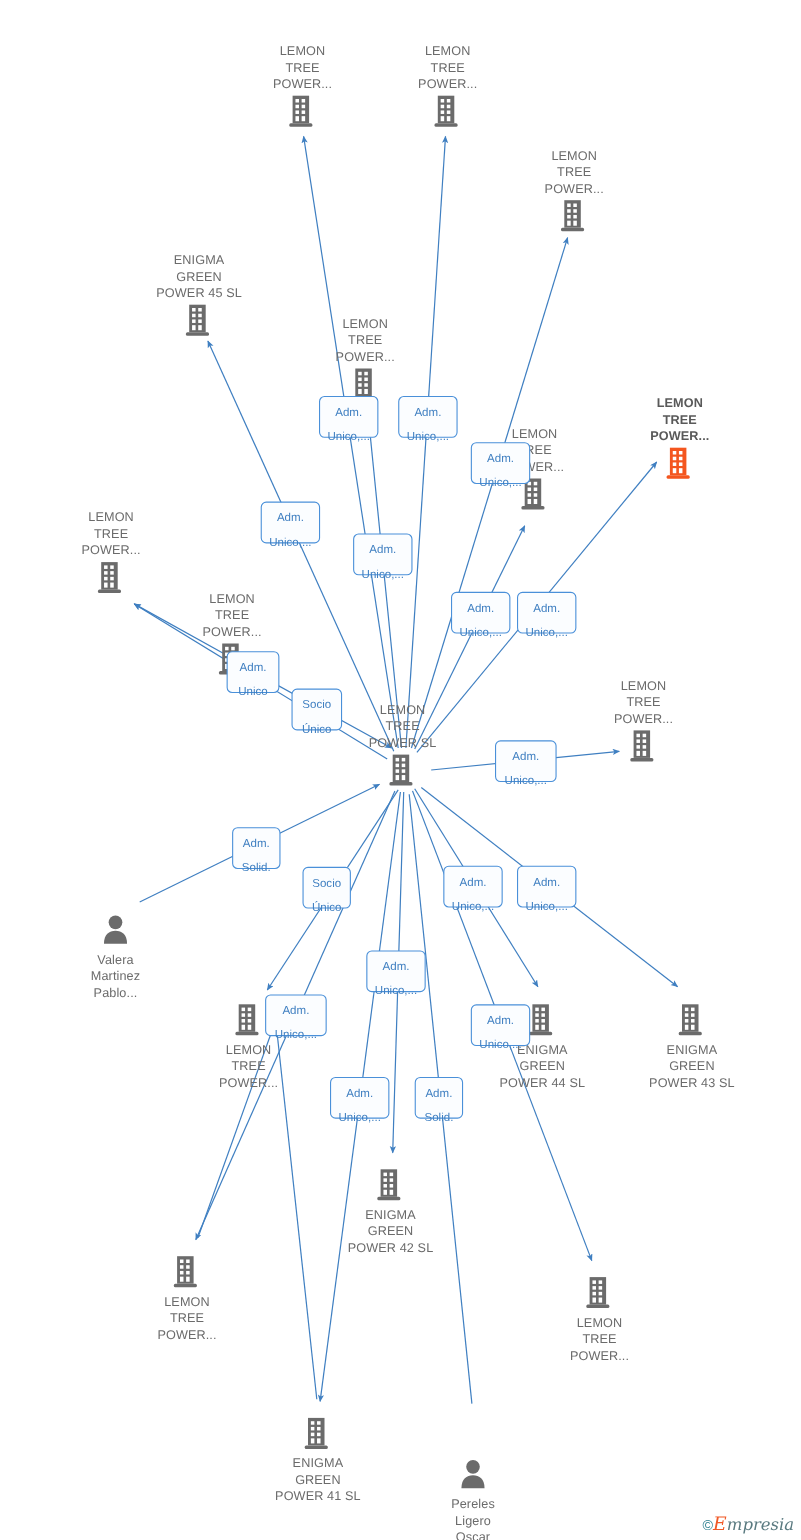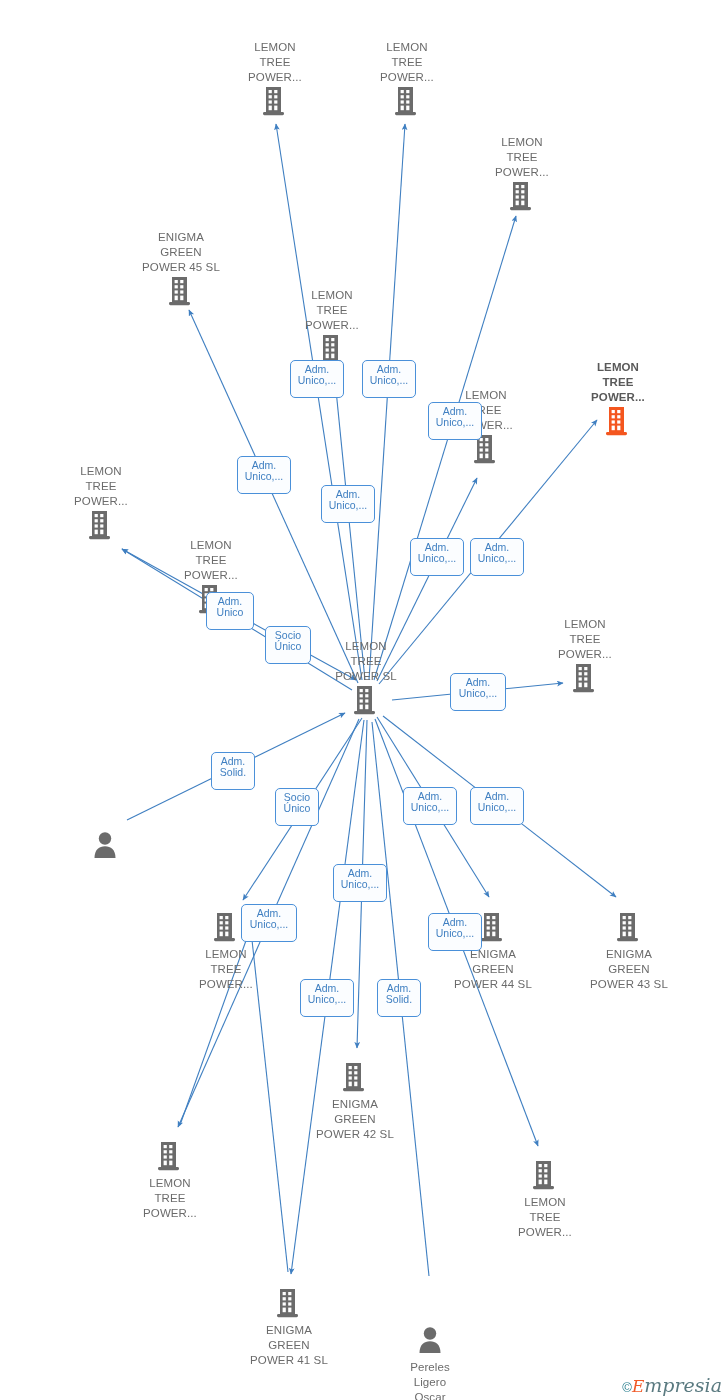--- a/index.html
+++ b/index.html
@@ -50,21 +50,21 @@
     margin: 0 auto 1px auto;
   }
   .edge-label {
     position: absolute;
     box-sizing: border-box;
     border: 1.3px solid #4a90d9;
     border-radius: 5px;
     background: #fbfdff;
     color: #3f7fc1;
     font-size: 10.5px;
-    line-height: 11px;
+    line-height: 22px;
     text-align: center;
     padding: 3px 4px 4px 4px;
     z-index: 8;
     white-space: pre-line;
     box-shadow: 0 0 0 0 rgba(0,0,0,0);
   }
   #watermark {
     position: absolute;
     right: 6px;
     bottom: 4px;
@@ -79,21 +79,21 @@
     font-family: "Liberation Sans", sans-serif;
   }
   #watermark .wm-e {
     color: #f05a28;
     font-style: italic;
     font-size: 17px;
   }
   #watermark .wm-rest {
     color: #5a7a80;
     font-style: italic;
-    font-size: 19px;
+    font-size: 15px;
   }
 </style>
 </head>
 <body>
 
 <div id="graph">
   <svg id="edge-layer" viewBox="0 0 728 1400" xmlns="http://www.w3.org/2000/svg">
     <defs>
       <marker id="arrowhead" markerWidth="7" markerHeight="7" refX="5.5" refY="2.6" orient="auto" markerUnits="strokeWidth">
         <path d="M0,0 L6,2.6 L0,5.2 L1.4,2.6 z" fill="#3f7fc1"></path>
@@ -311,20 +311,23 @@
             <rect x="12.2" y="14.4" width="3.2" height="3.2" fill="#ffffff"></rect>
             <rect x="6.6" y="19.6" width="3.2" height="4.6" fill="#ffffff"></rect>
             <rect x="12.2" y="19.6" width="3.2" height="4.6" fill="#ffffff"></rect>
           </svg></span>
       </div>
       <div class="node label-below" style="left: 105px; top: 830px;">
         <span class="node-icon"><svg width="26" height="30" viewBox="0 0 26 30" xmlns="http://www.w3.org/2000/svg">
             <circle cx="13" cy="8.5" r="6.2" fill="#6b6b6b"></circle>
             <path d="M2.5,28 C2.5,19.6 7.2,16.2 13,16.2 C18.8,16.2 23.5,19.6 23.5,28 Z" fill="#6b6b6b"></path>
           </svg></span>
+        <div class="node-label">Valera
+Martinez
+Pablo...</div>
       </div>
       <div class="node label-below" style="left: 226px; top: 912px;">
         <span class="node-icon"><svg width="26" height="30" viewBox="0 0 26 30" xmlns="http://www.w3.org/2000/svg">
             <rect x="4" y="1" width="15" height="25" fill="#6b6b6b"></rect>
             <rect x="1" y="26" width="21" height="3.2" rx="1.4" fill="#6b6b6b"></rect>
             <rect x="6.6" y="4" width="3.2" height="3.2" fill="#ffffff"></rect>
             <rect x="12.2" y="4" width="3.2" height="3.2" fill="#ffffff"></rect>
             <rect x="6.6" y="9.2" width="3.2" height="3.2" fill="#ffffff"></rect>
             <rect x="12.2" y="9.2" width="3.2" height="3.2" fill="#ffffff"></rect>
             <rect x="6.6" y="14.4" width="3.2" height="3.2" fill="#ffffff"></rect>

